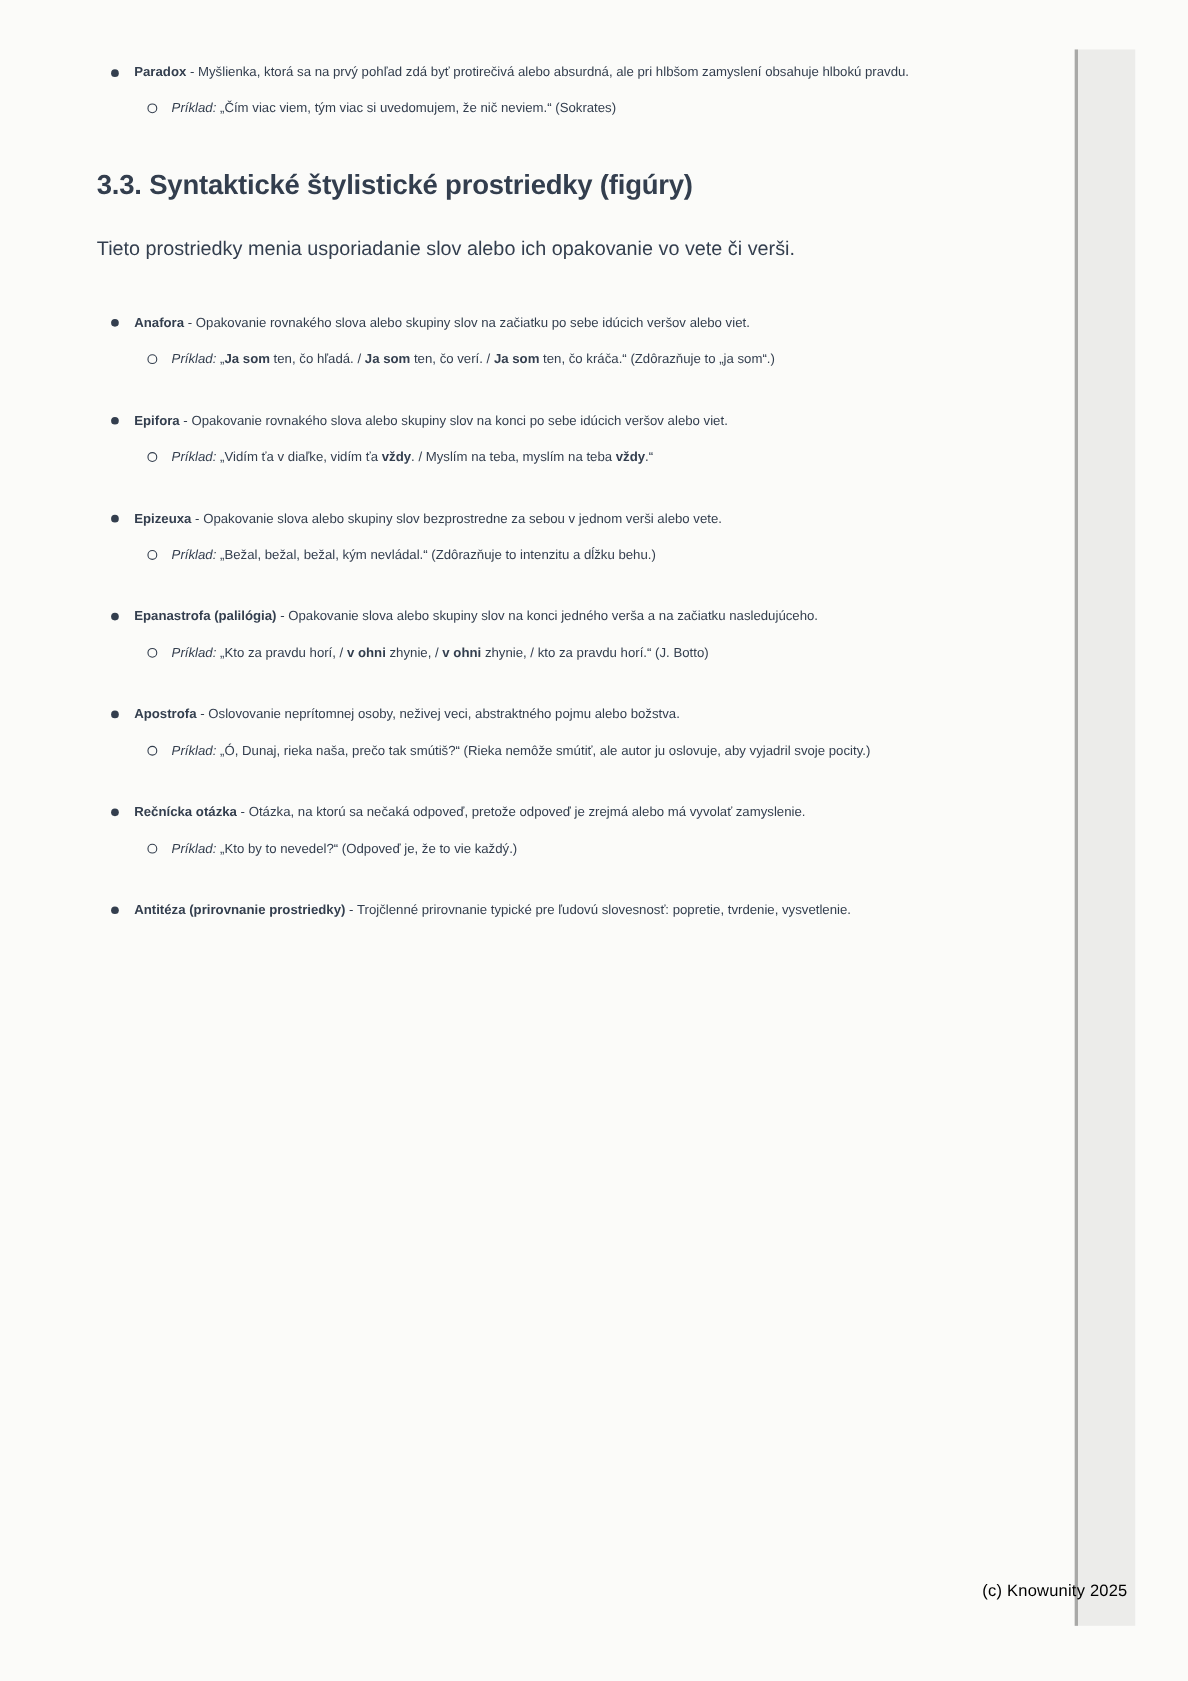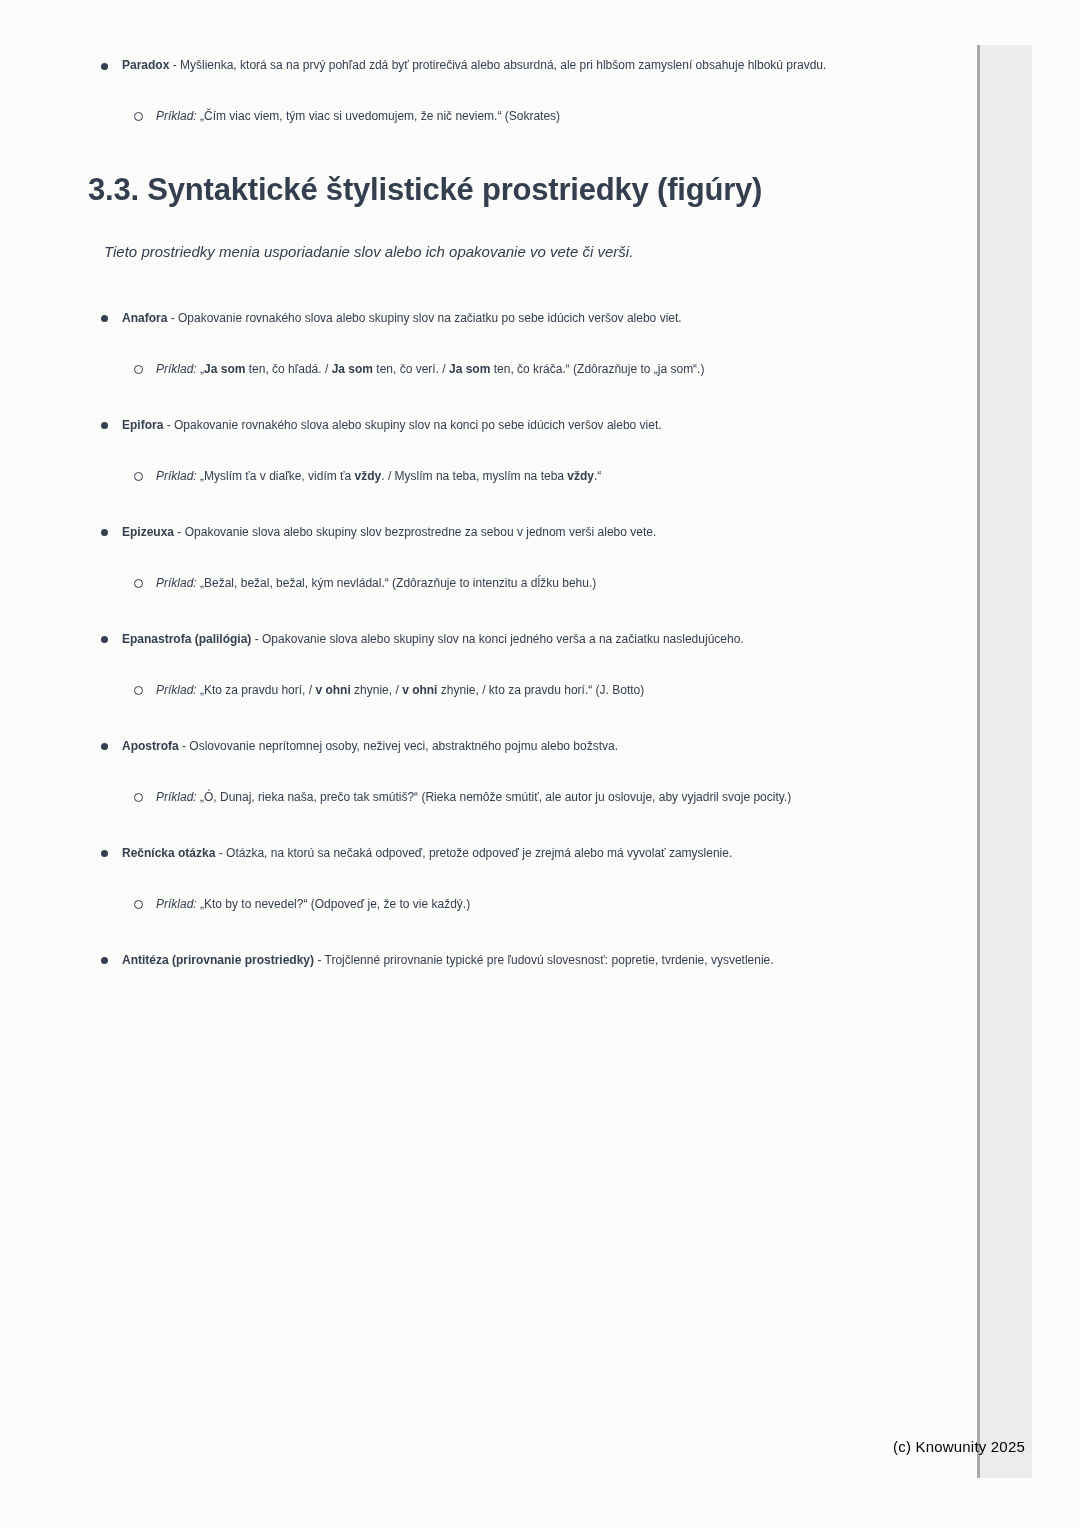--- a/index.html
+++ b/index.html
@@ -58,46 +58,45 @@
     left: 13px;
     top: 12.5px;
     width: 7px;
     height: 7px;
     border-radius: 50%;
     background: #333e4e;
   }
   .sub {
     position: relative;
     padding-left: 34px;
-    margin-top: 20px;
+    margin-top: 2px;
   }
   .sub-bullet {
     position: absolute;
     left: 12px;
     top: 11px;
     width: 9px;
     height: 9px;
     border: 1.6px solid #333e4e;
     border-radius: 50%;
     background: transparent;
     box-sizing: border-box;
   }
   h2.section-heading {
     margin: 40px 0 28px 0;
-    font-size: 31px;
+    font-size: 25px;
     font-weight: 700;
     letter-spacing: -0.2px;
     color: #333e4e;
   }
   p.intro {
-    margin: 0 0 35px 16px;
-    font-size: 15px;
+    margin: 0 0 35px 0;
+    font-size: 18px;
     line-height: 31.5px;
     text-align: justify;
-    font-style: italic;
   }
 </style>
 </head>
 <body>
 
 <div class="gutter"></div>
 <div class="watermark">(c) Knowunity 2025</div>
 
 <div class="content">
 
@@ -121,21 +120,21 @@
       <span class="sub-bullet"></span>
       <p class="line"><span class="seg-i">Príklad:</span><span> „</span><span class="seg-b">Ja som</span><span> ten, čo hľadá. / </span><span class="seg-b">Ja som</span><span> ten, čo verí. / </span><span class="seg-b">Ja som</span><span> ten, čo kráča.“ (Zdôrazňuje to „ja som“.)</span></p>
     </div>
   </div>
 
   <div class="item">
     <span class="bullet"></span>
     <p class="line"><span class="seg-b">Epifora</span><span> - Opakovanie rovnakého slova alebo skupiny slov na konci po sebe idúcich veršov alebo viet.</span></p>
     <div class="sub">
       <span class="sub-bullet"></span>
-      <p class="line"><span class="seg-i">Príklad:</span><span> „Myslím ťa v diaľke, vidím ťa </span><span class="seg-b">vždy</span><span>. / Myslím na teba, myslím na teba </span><span class="seg-b">vždy</span><span>.“</span></p>
+      <p class="line"><span class="seg-i">Príklad:</span><span> „Vidím ťa v diaľke, vidím ťa </span><span class="seg-b">vždy</span><span>. / Myslím na teba, myslím na teba </span><span class="seg-b">vždy</span><span>.“</span></p>
     </div>
   </div>
 
   <div class="item">
     <span class="bullet"></span>
     <p class="line"><span class="seg-b">Epizeuxa</span><span> - Opakovanie slova alebo skupiny slov bezprostredne za sebou v jednom verši alebo vete.</span></p>
     <div class="sub">
       <span class="sub-bullet"></span>
       <p class="line"><span class="seg-i">Príklad:</span><span> „Bežal, bežal, bežal, kým nevládal.“ (Zdôrazňuje to intenzitu a dĺžku behu.)</span></p>
     </div>

